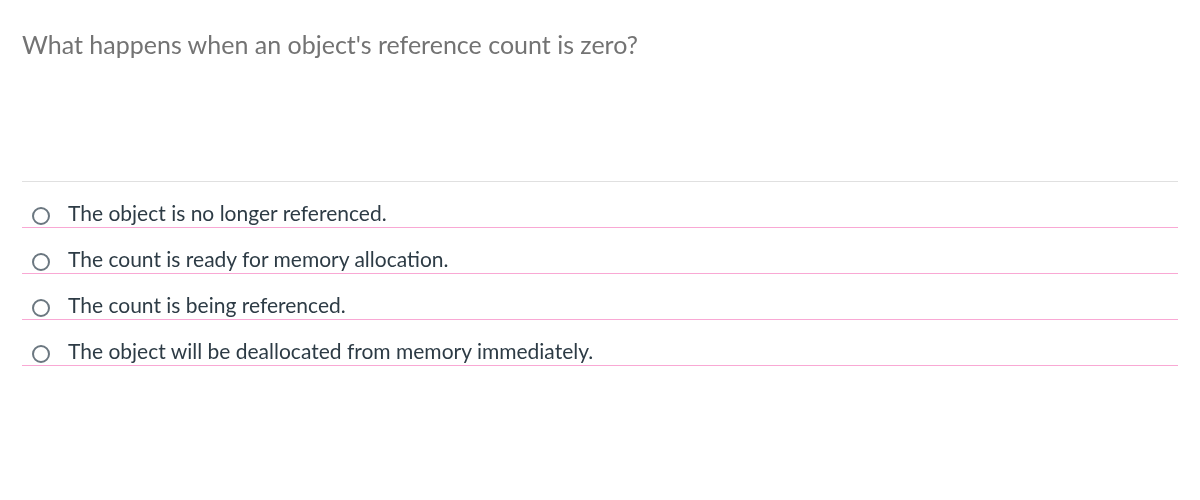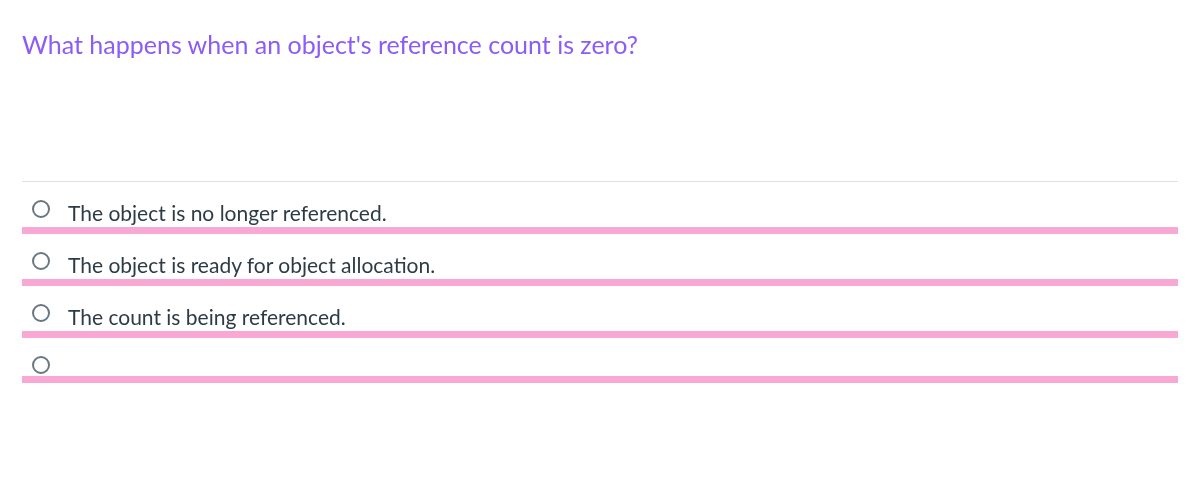--- a/index.html
+++ b/index.html
@@ -11,32 +11,32 @@
       font-family: -apple-system, BlinkMacSystemFont, "Segoe UI", "Lato", sans-serif;
       background: #ffffff;
       width: 1200px;
       height: 500px;
       padding: 28px 22px 0 22px;
       color: #2d3b45;
     }
     .question-text {
       font-size: 25px;
       font-weight: 400;
-      color: #8b5cf6;
+      color: #737373;
       margin-bottom: 120px;
       line-height: 1.3;
     }
     .options-container {
       border-top: 1px solid #e0e0e0;
     }
     .option-row {
       display: flex;
-      align-items: flex-start;
+      align-items: flex-end;
       padding: 18px 0 2px 10px;
-      border-bottom: 7px solid #f9a8d4;
+      border-bottom: 1px solid #f9a8d4;
       cursor: pointer;
     }
     .radio-circle {
       width: 18px;
       height: 18px;
       border: 2px solid #6b7780;
       border-radius: 50%;
       margin-right: 18px;
       flex-shrink: 0;
       background: #ffffff;
@@ -52,22 +52,23 @@
 
 <div class="question-text">What happens when an object's reference count is zero?</div>
 
 <div class="options-container">
   <div class="option-row">
     <span class="radio-circle"></span>
     <span class="option-label">The object is no longer referenced.</span>
   </div>
   <div class="option-row">
     <span class="radio-circle"></span>
-    <span class="option-label">The object is ready for object allocation.</span>
+    <span class="option-label">The count is ready for memory allocation.</span>
   </div>
   <div class="option-row">
     <span class="radio-circle"></span>
     <span class="option-label">The count is being referenced.</span>
   </div>
   <div class="option-row">
     <span class="radio-circle"></span>
+    <span class="option-label">The object will be deallocated from memory immediately.</span>
   </div>
 </div>
 
 </body></html>

